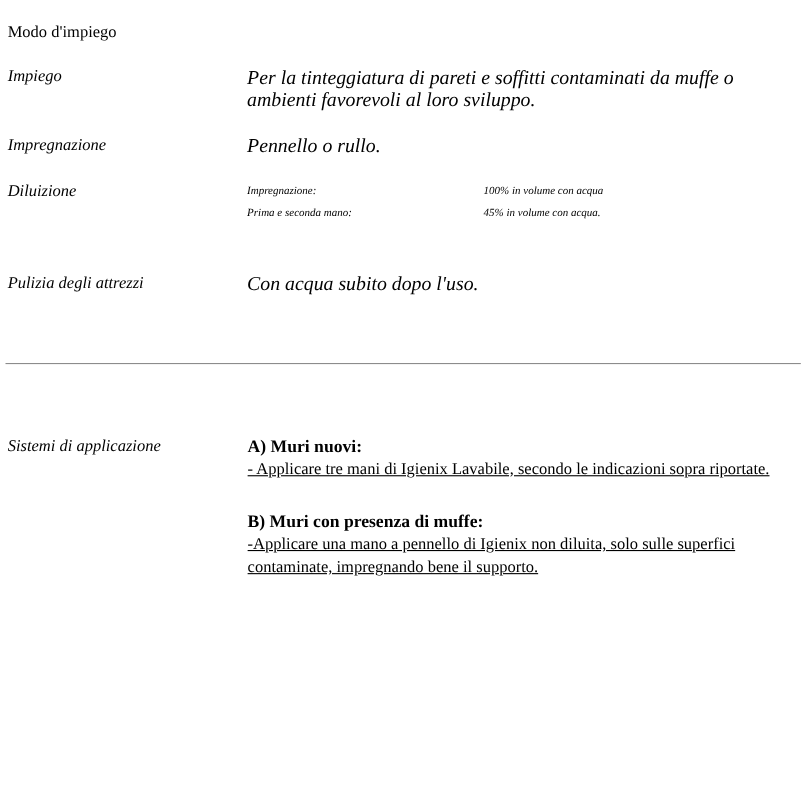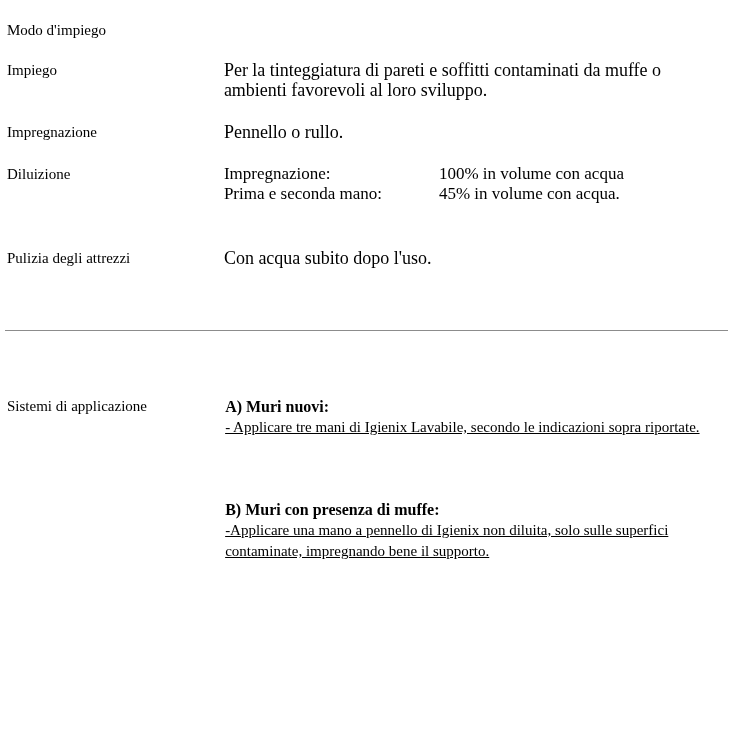--- a/index.html
+++ b/index.html
@@ -34,20 +34,21 @@
     left: 7px;
     top: 60px;
     width: 721px;
     border-collapse: collapse;
   }
   .spec-table td {
     vertical-align: top;
     padding: 0;
     font-size: 15px;
     line-height: 20px;
+    font-style: italic;
   }
   .spec-table tr.row-gap > td {
     height: 22px;
   }
   td.label-cell {
     width: 213px;
     padding-right: 6px;
     white-space: nowrap;
   }
   td.value-cell {
@@ -57,21 +58,21 @@
     font-size: 18px;
     line-height: 20px;
   }
   .sub-table {
     border-collapse: collapse;
     width: 100%;
   }
   .sub-table td {
     vertical-align: top;
     padding: 0;
-    font-size: 17px;
+    font-size: 10px;
     line-height: 20px;
   }
   td.sub-label {
     width: 215px;
     white-space: nowrap;
   }
   td.sub-value {
     white-space: nowrap;
   }
   .divider {
@@ -95,39 +96,40 @@
   .systems-table td {
     vertical-align: top;
     padding: 0;
     font-size: 15px;
     line-height: 20px;
   }
   td.systems-label {
     width: 213px;
     padding-right: 6px;
     white-space: nowrap;
+    font-style: italic;
   }
   td.systems-content {
     width: 508px;
   }
   .sys-heading {
     font-weight: bold;
     font-size: 16px;
     line-height: 21px;
   }
   .sys-body {
     font-size: 15px;
     line-height: 21px;
     text-decoration: underline;
   }
   .sys-group {
     margin: 0 0 0 0;
   }
   .sys-group + .sys-group {
-    margin-top: 61px;
+    margin-top: 26px;
   }
 </style>
 </head>
 <body>
 
 <div class="page">
 
   <div class="section-title">Modo d'impiego</div>
 
   <table class="spec-table">

